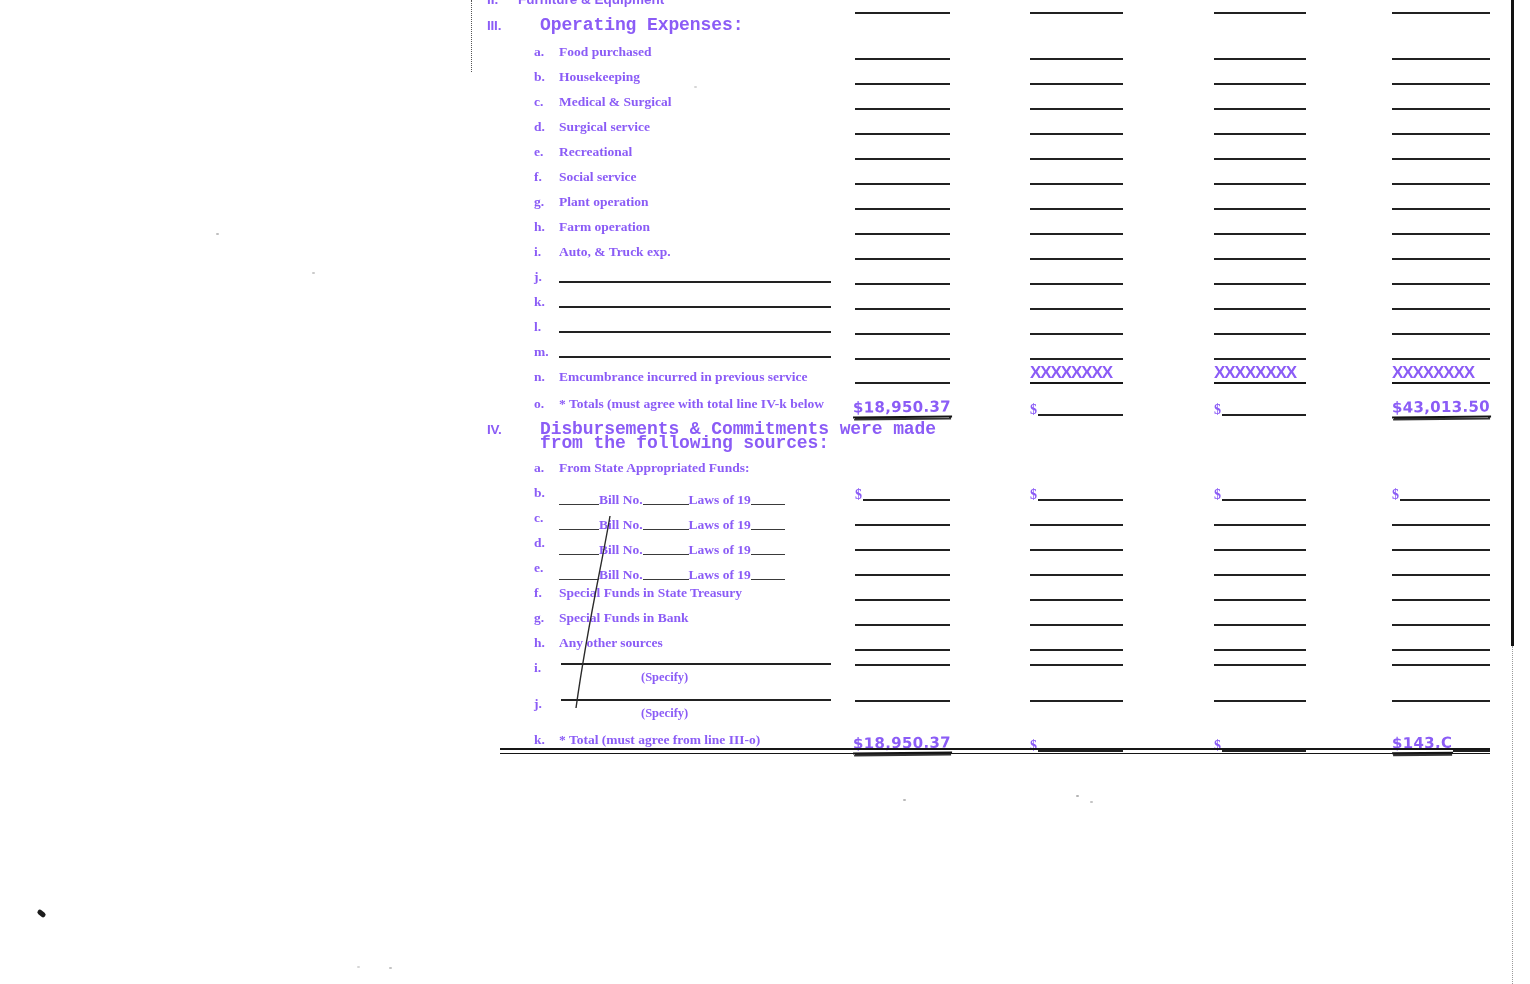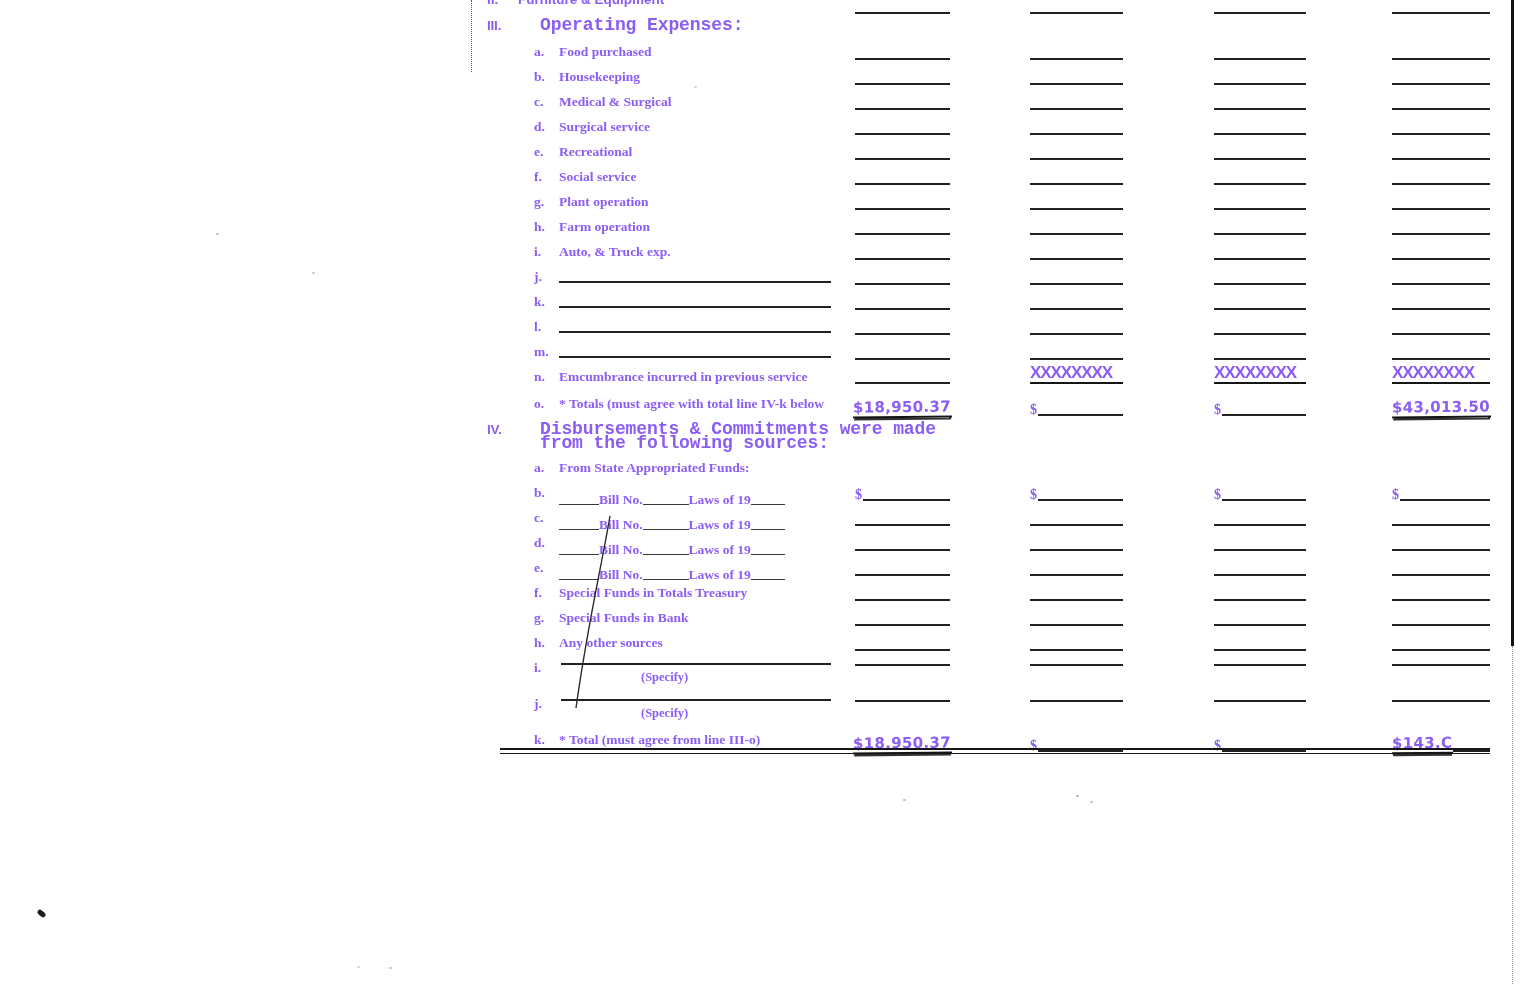--- a/index.html
+++ b/index.html
@@ -409,21 +409,21 @@
         </div>
         <div class="cell c3">
           <span class="rule"></span>
         </div>
         <div class="cell c4">
           <span class="rule"></span>
         </div>
       </div>
       <div class="row item" style="height: 25px;">
         <span class="letter">f.</span>
-        <span class="label">Special Funds in Totals Treasury</span>
+        <span class="label">Special Funds in State Treasury</span>
         <div class="cell c1">
           <span class="rule"></span>
         </div>
         <div class="cell c2">
           <span class="rule"></span>
         </div>
         <div class="cell c3">
           <span class="rule"></span>
         </div>
         <div class="cell c4">

